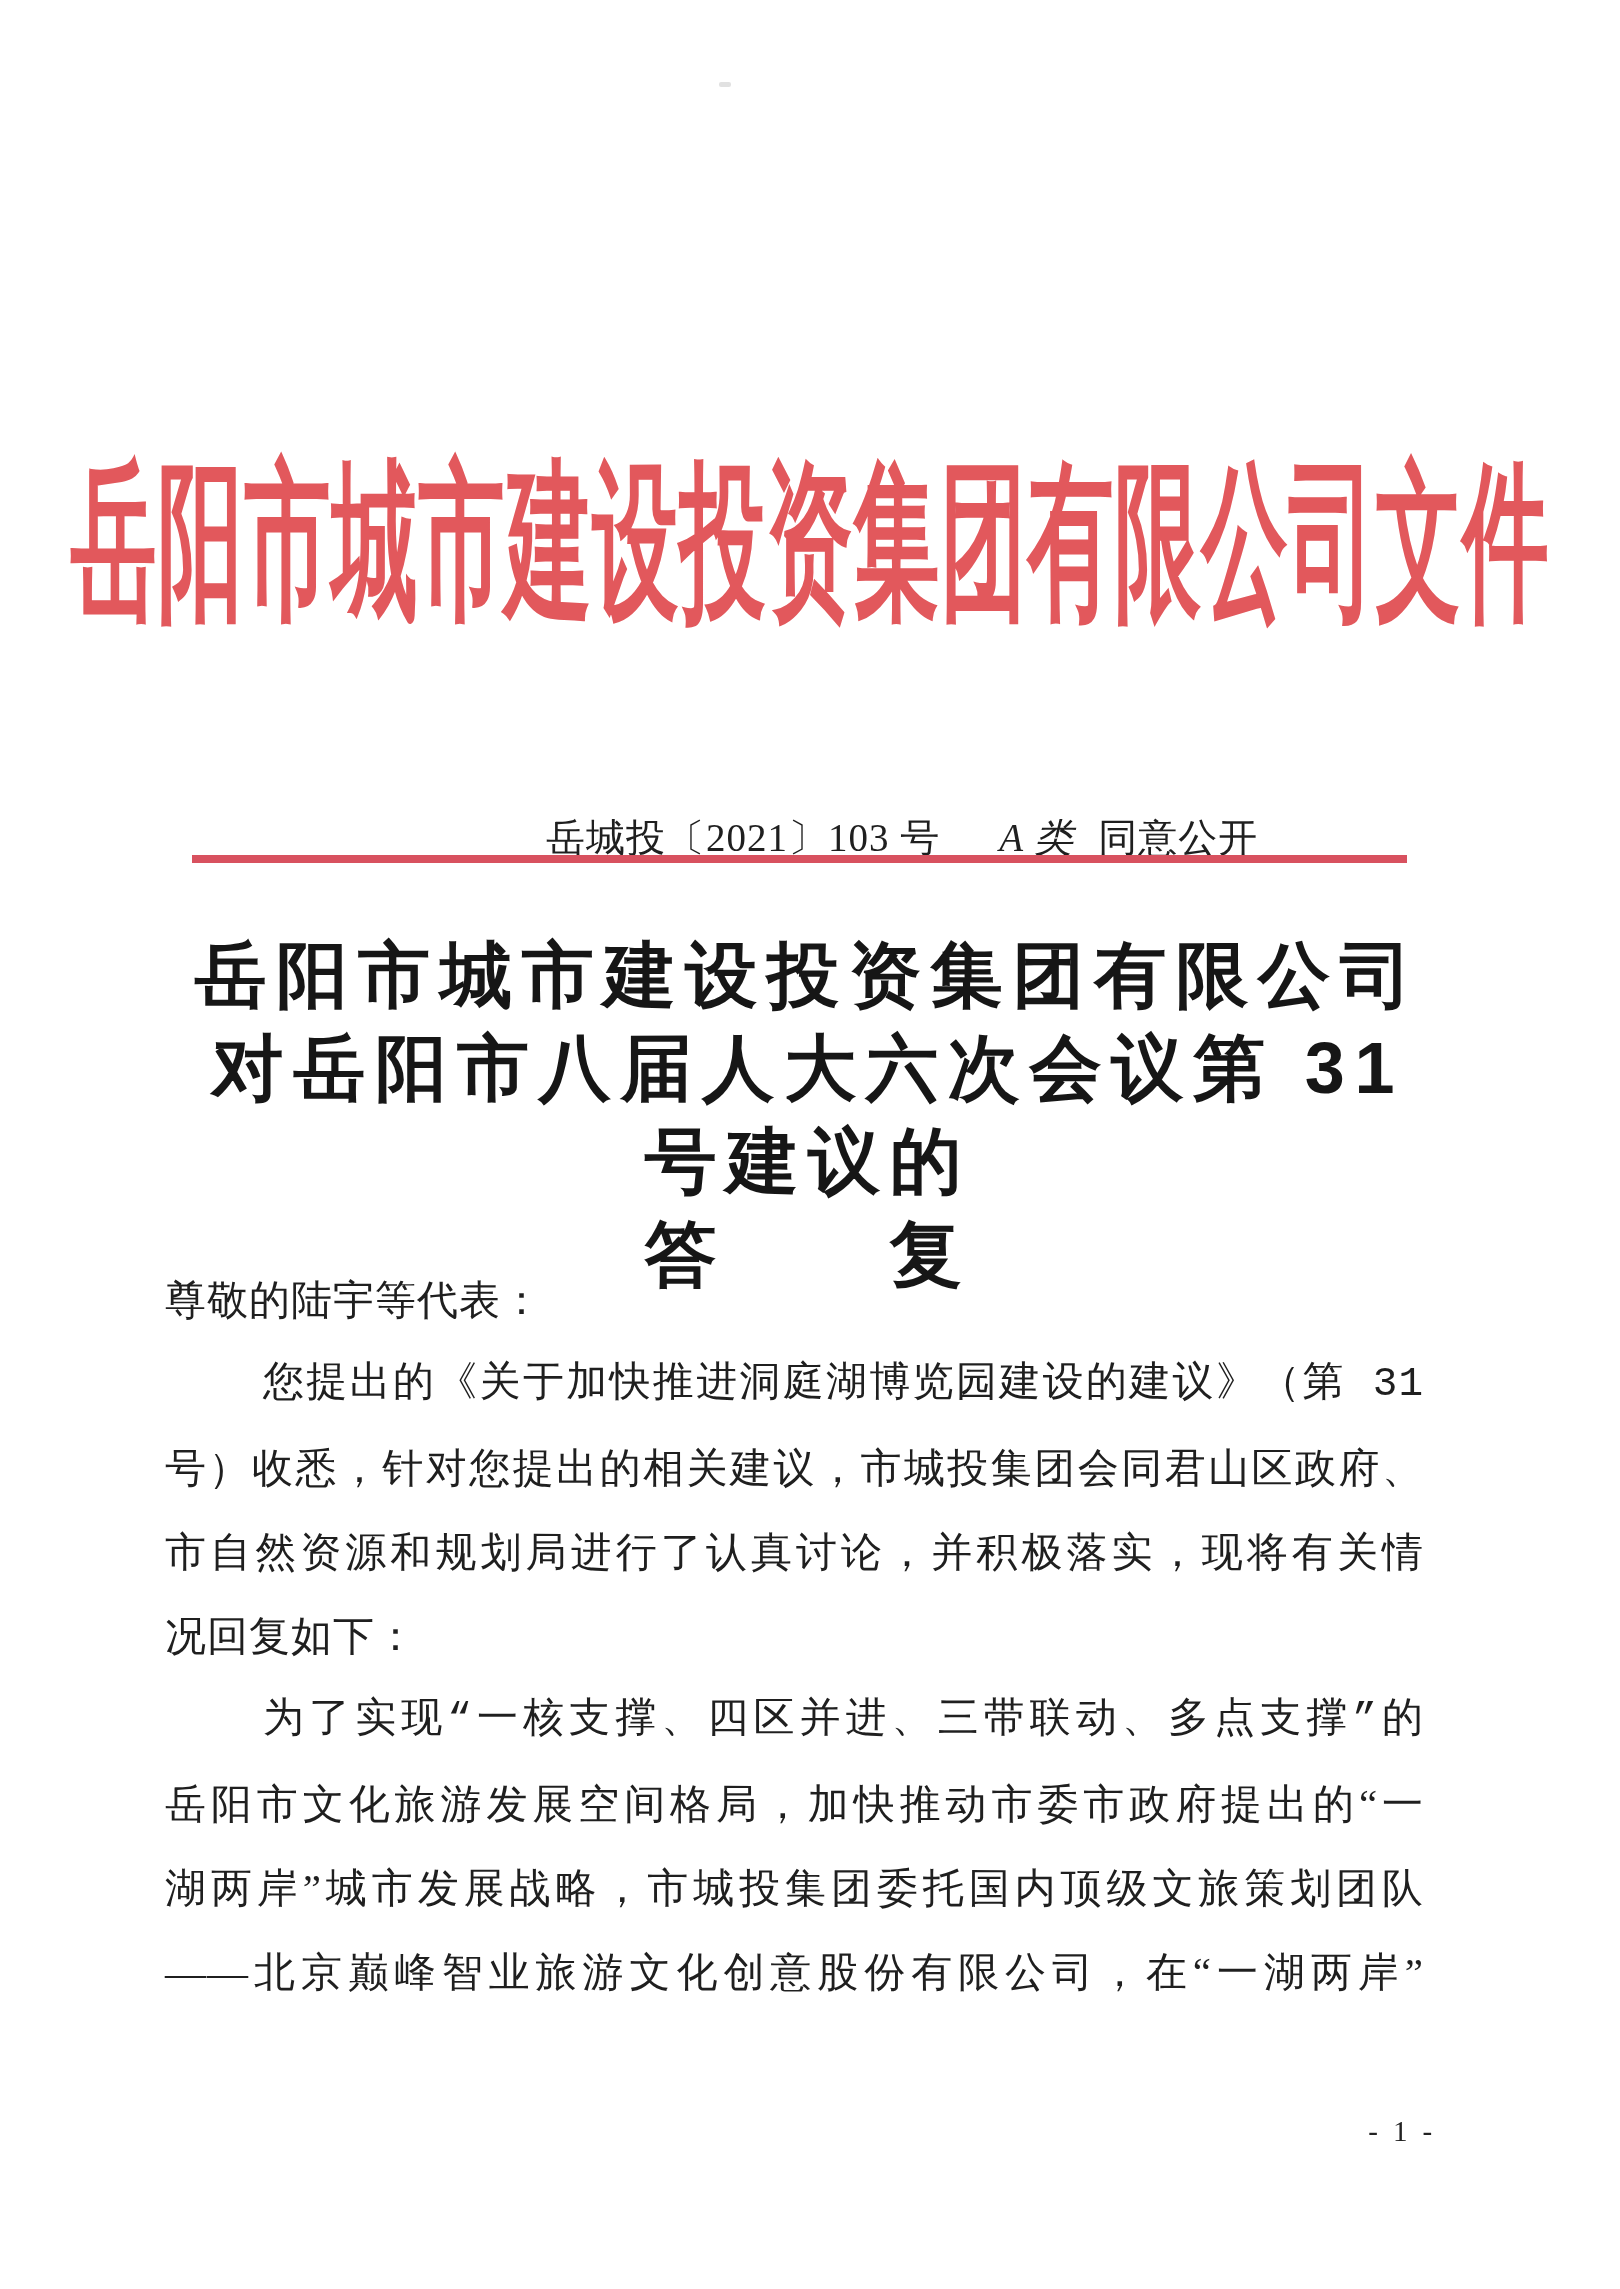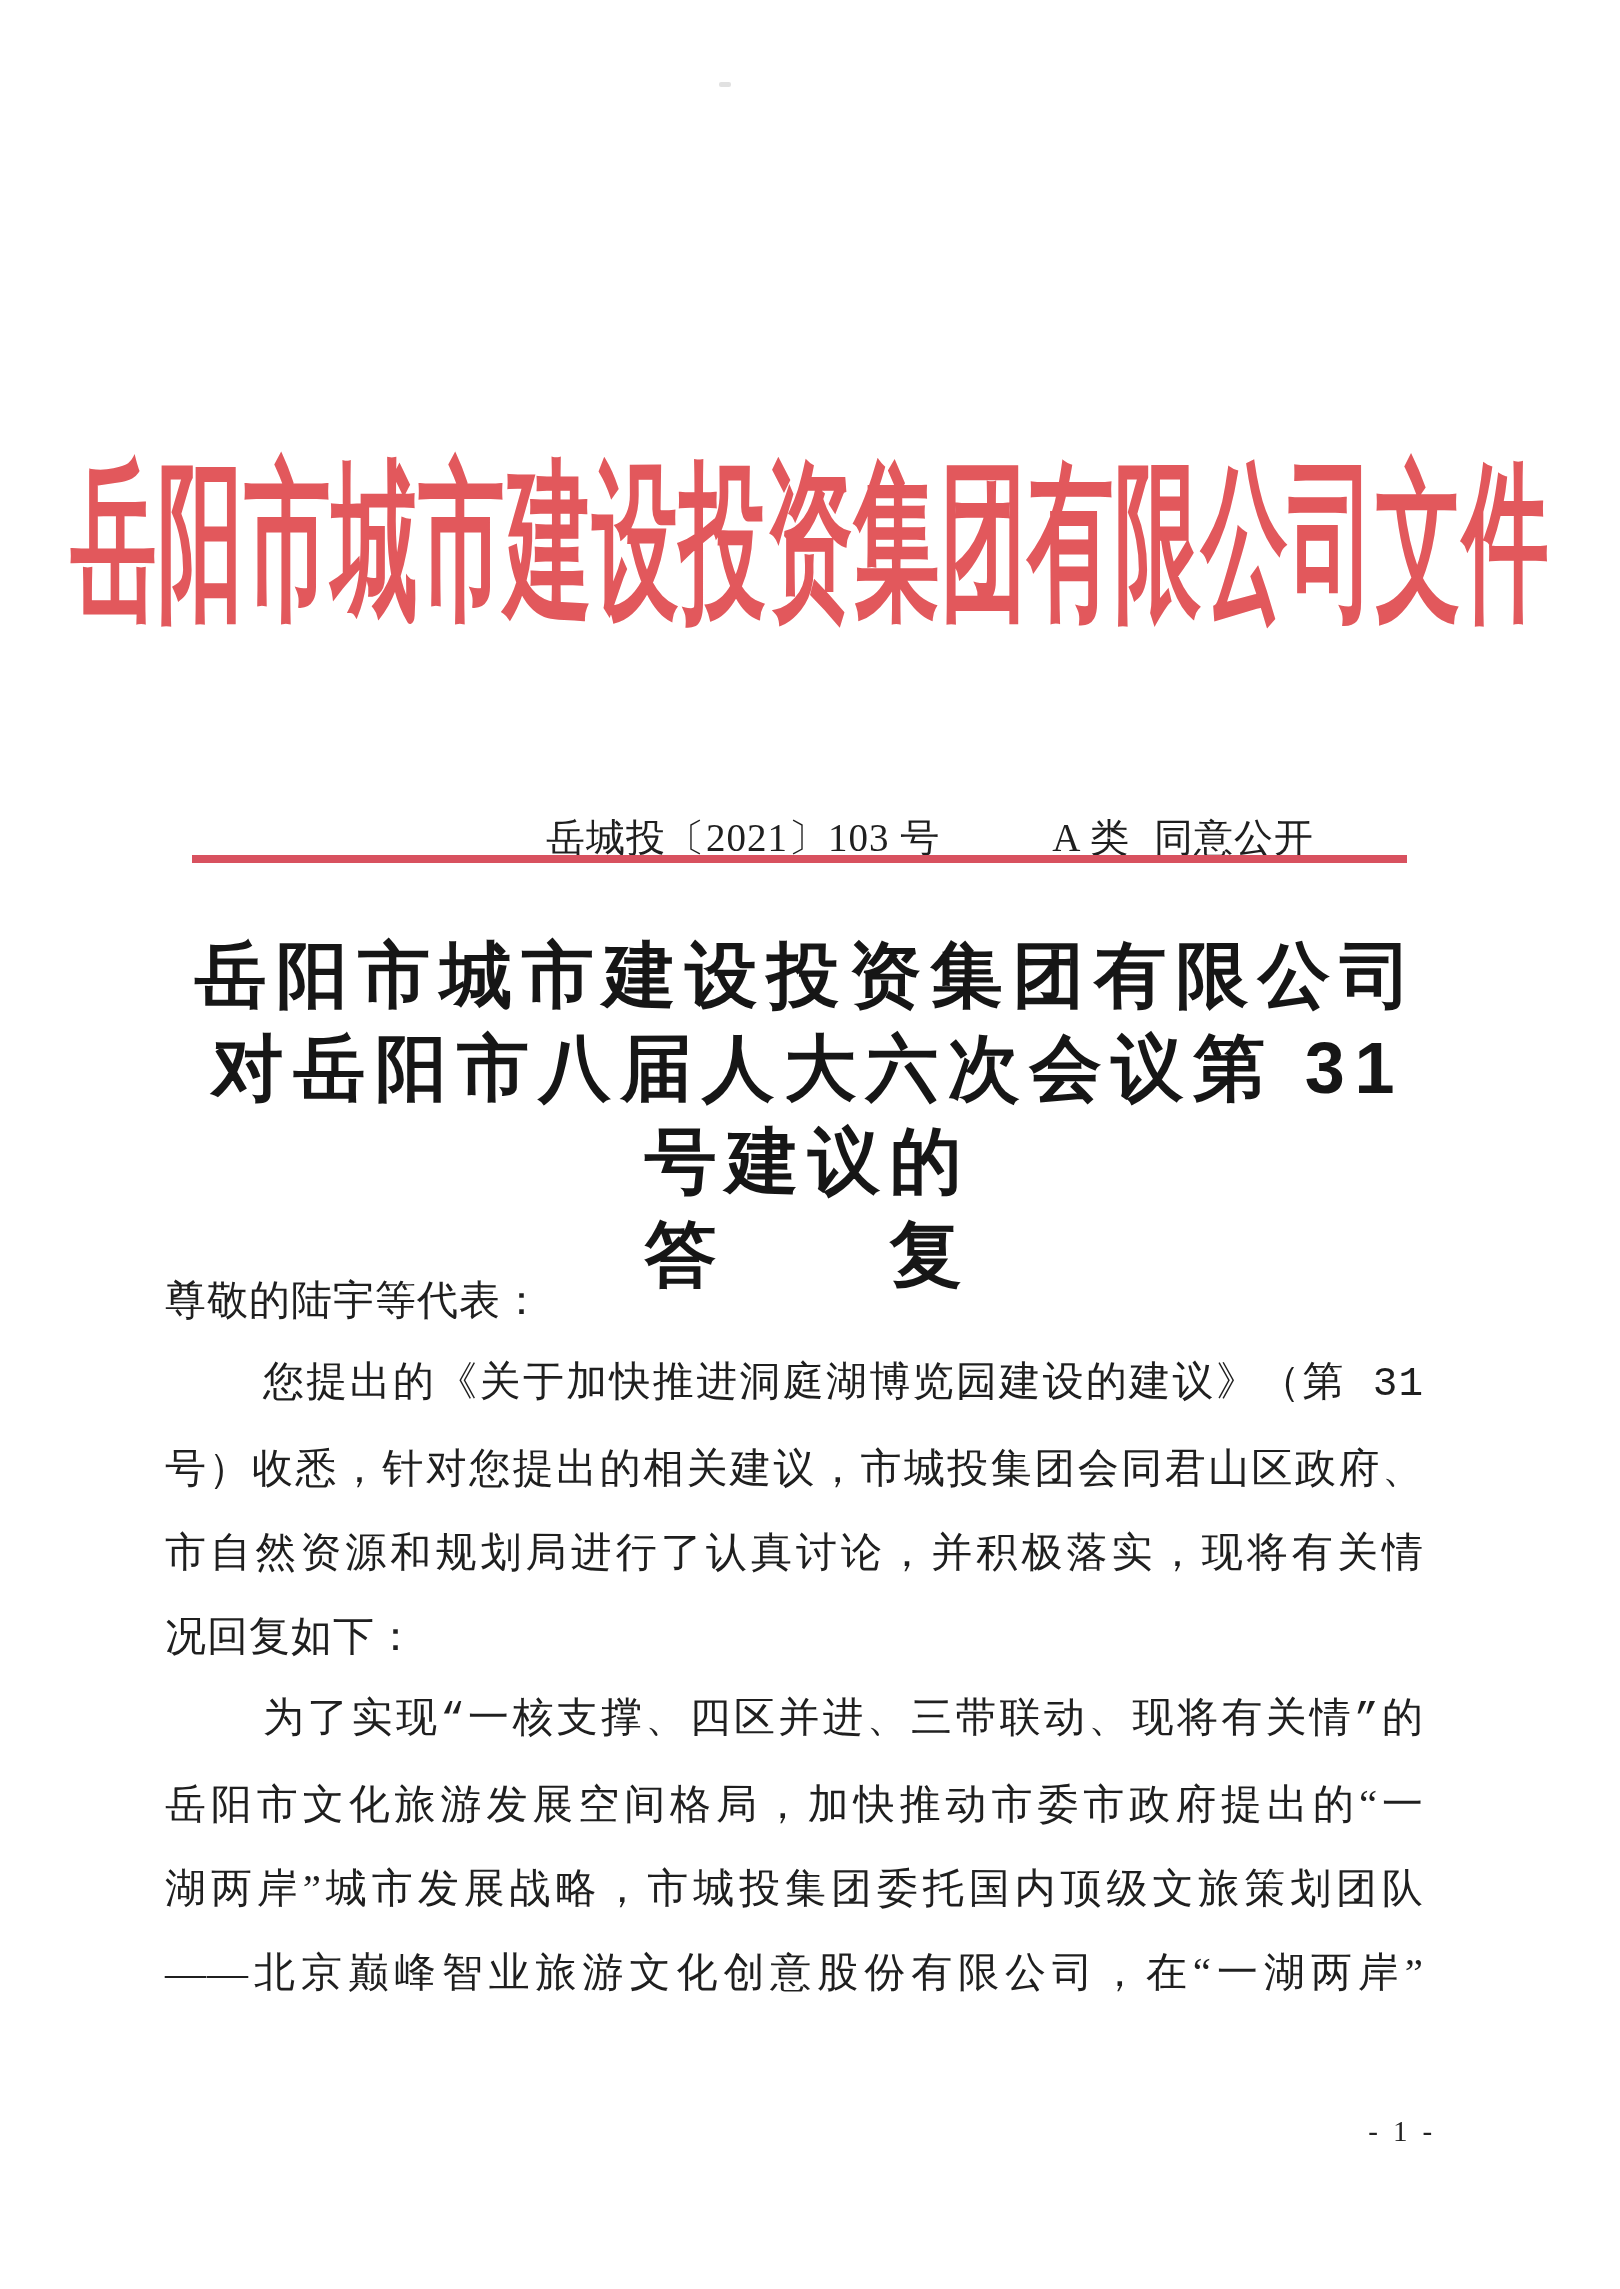--- a/index.html
+++ b/index.html
@@ -33,21 +33,21 @@
     top: 811px;
     left: 176px;
     width: 1264px;
     display: flex;
     align-items: baseline;
     font-size: 39px;
     letter-spacing: 1px;
     white-space: nowrap;
   }
   .docnum   { margin-left: 370px; }
-  .docclass { margin-left: 112px; }
+  .docclass { margin-left: 59px; font-style: italic; }
   .docpub   { margin-left: 24px; }
   
   .rule {
     position: absolute;
     top: 855px;
     left: 192px;
     width: 1215px;
     height: 7.8px;
     background: #d8515f;
   }
@@ -128,21 +128,21 @@
   </div>
 
   <div class="bodytext">
     <div class="bline">尊敬的陆宇等代表：</div>
 
     <div class="bline just indent">您提出的《关于加快推进洞庭湖博览园建设的建议》（第 31</div>
     <div class="bline just">号）收悉，针对您提出的相关建议，市城投集团会同君山区政府、</div>
     <div class="bline just">市自然资源和规划局进行了认真讨论，并积极落实，现将有关情</div>
     <div class="bline">况回复如下：</div>
 
-    <div class="bline just indent">为了实现“一核支撑、四区并进、三带联动、现将有关情”的</div>
+    <div class="bline just indent">为了实现“一核支撑、四区并进、三带联动、多点支撑”的</div>
     <div class="bline just">岳阳市文化旅游发展空间格局，加快推动市委市政府提出的“一</div>
     <div class="bline just">湖两岸”城市发展战略，市城投集团委托国内顶级文旅策划团队</div>
     <div class="bline just">——北京巅峰智业旅游文化创意股份有限公司，在“一湖两岸”</div>
   </div>
 
   <div class="pageno">- 1 -</div>
 
 </div>
 
 

